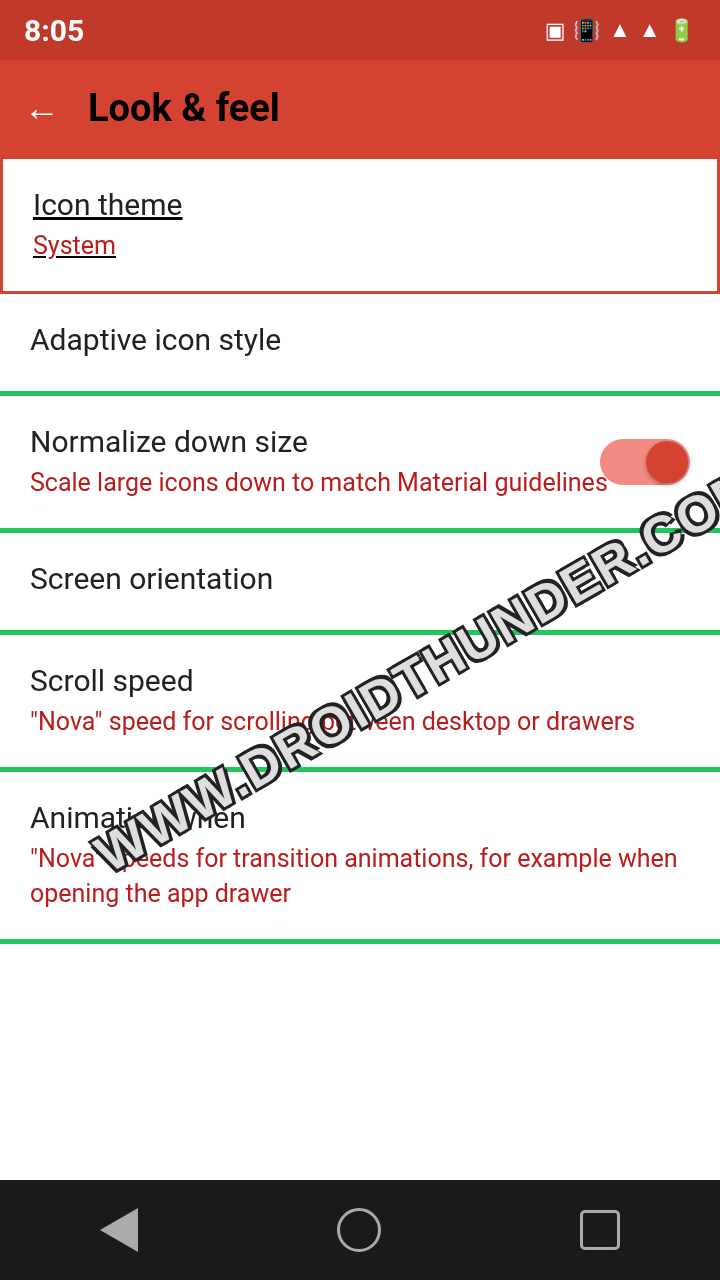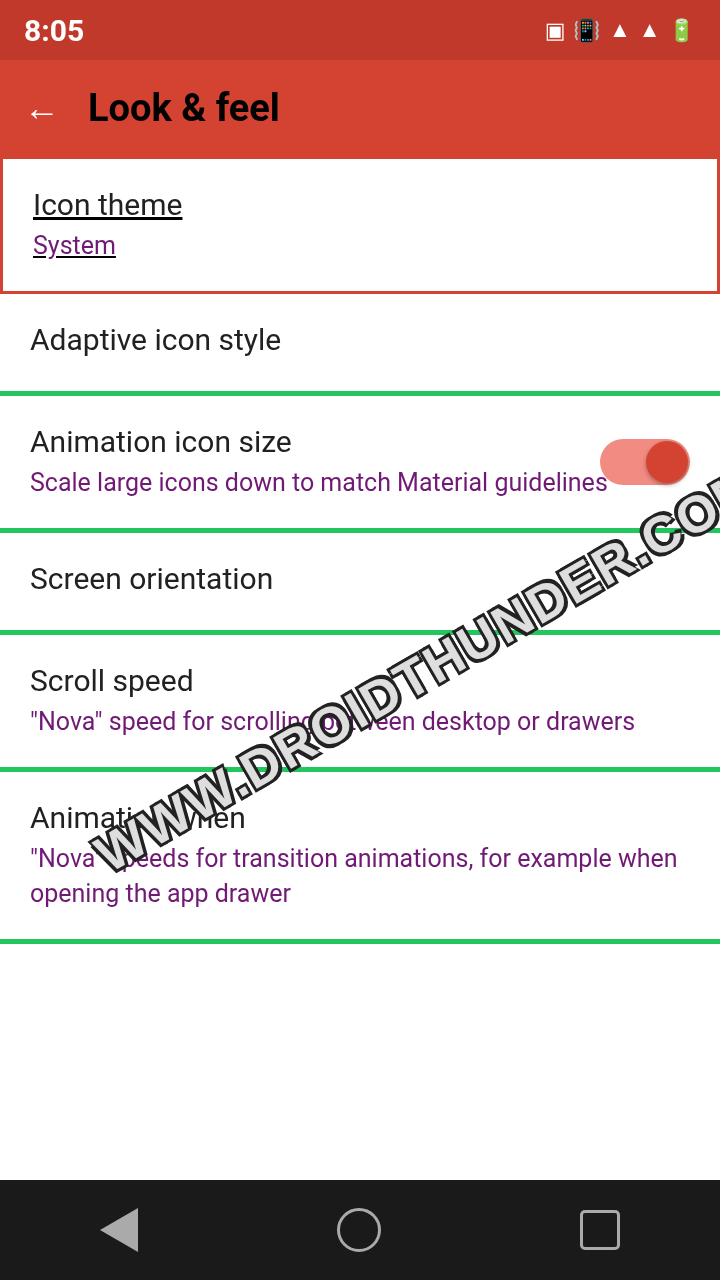--- a/index.html
+++ b/index.html
@@ -83,21 +83,21 @@
 
     .settings-item .item-title {
       font-size: 30px;
       color: #212121;
       font-weight: 400;
       margin-bottom: 6px;
     }
 
     .settings-item .item-subtitle {
       font-size: 25px;
-      color: #701a75;
+      color: #b91c1c;
       line-height: 1.4;
     }
 
     .settings-item .toggle-container {
       position: absolute;
       right: 30px;
       top: 50%;
       transform: translateY(-50%);
     }
 
@@ -206,21 +206,21 @@
 
   <div id="items-container">
       <div class="settings-item highlighted">
         <div class="item-title">Icon theme</div>
         <div class="item-subtitle">System</div>
       </div>
       <div class="settings-item">
         <div class="item-title">Adaptive icon style</div>
       </div>
       <div class="settings-item">
-        <div class="item-title">Animation icon size</div>
+        <div class="item-title">Normalize down size</div>
         <div class="item-subtitle">Scale large icons down to match Material guidelines</div>
         <div class="toggle-container">
           <div class="toggle">
             <div class="toggle-knob"></div>
           </div>
         </div>
       </div>
       <div class="settings-item">
         <div class="item-title">Screen orientation</div>
       </div>

